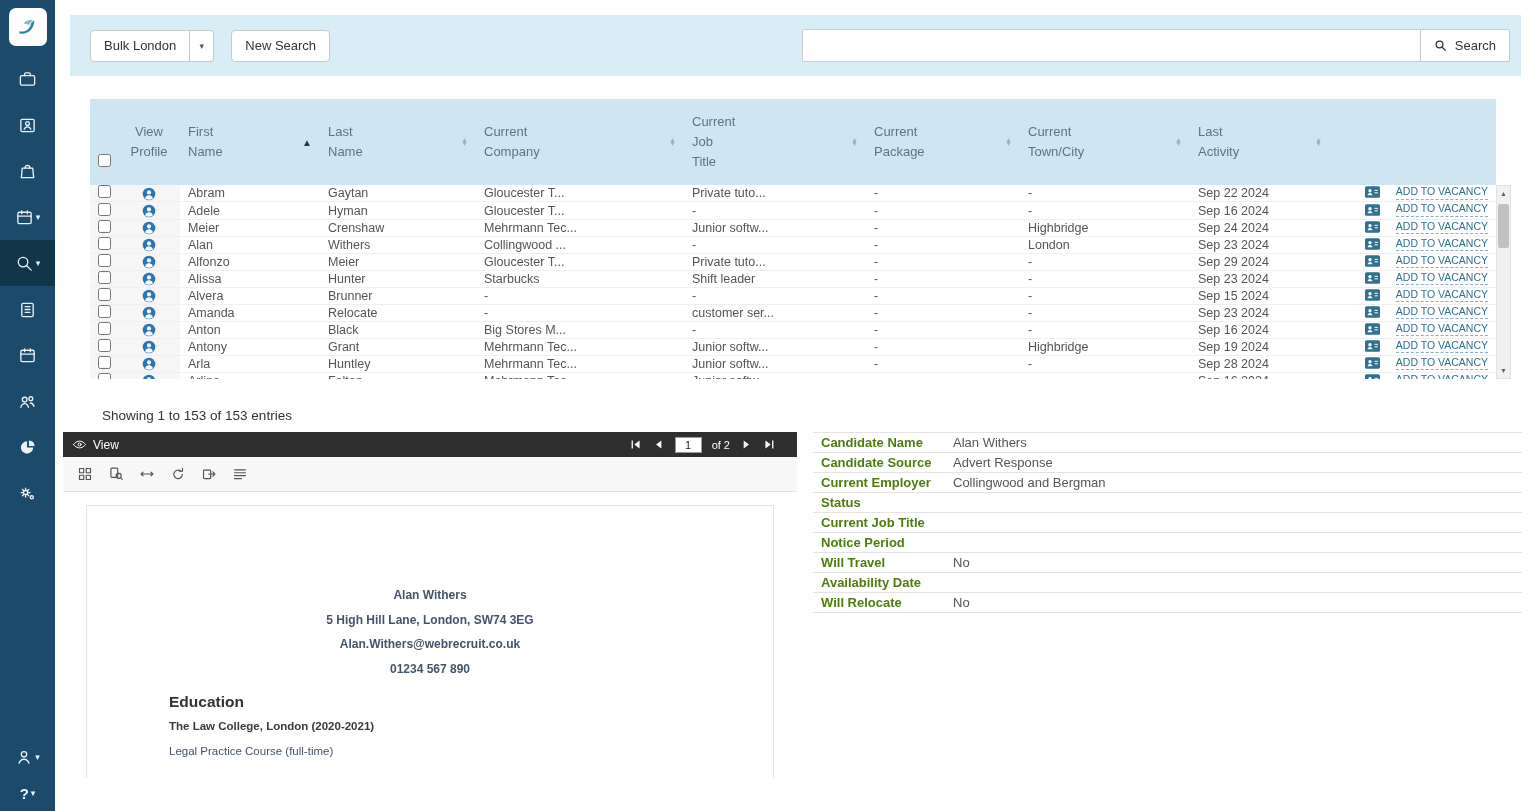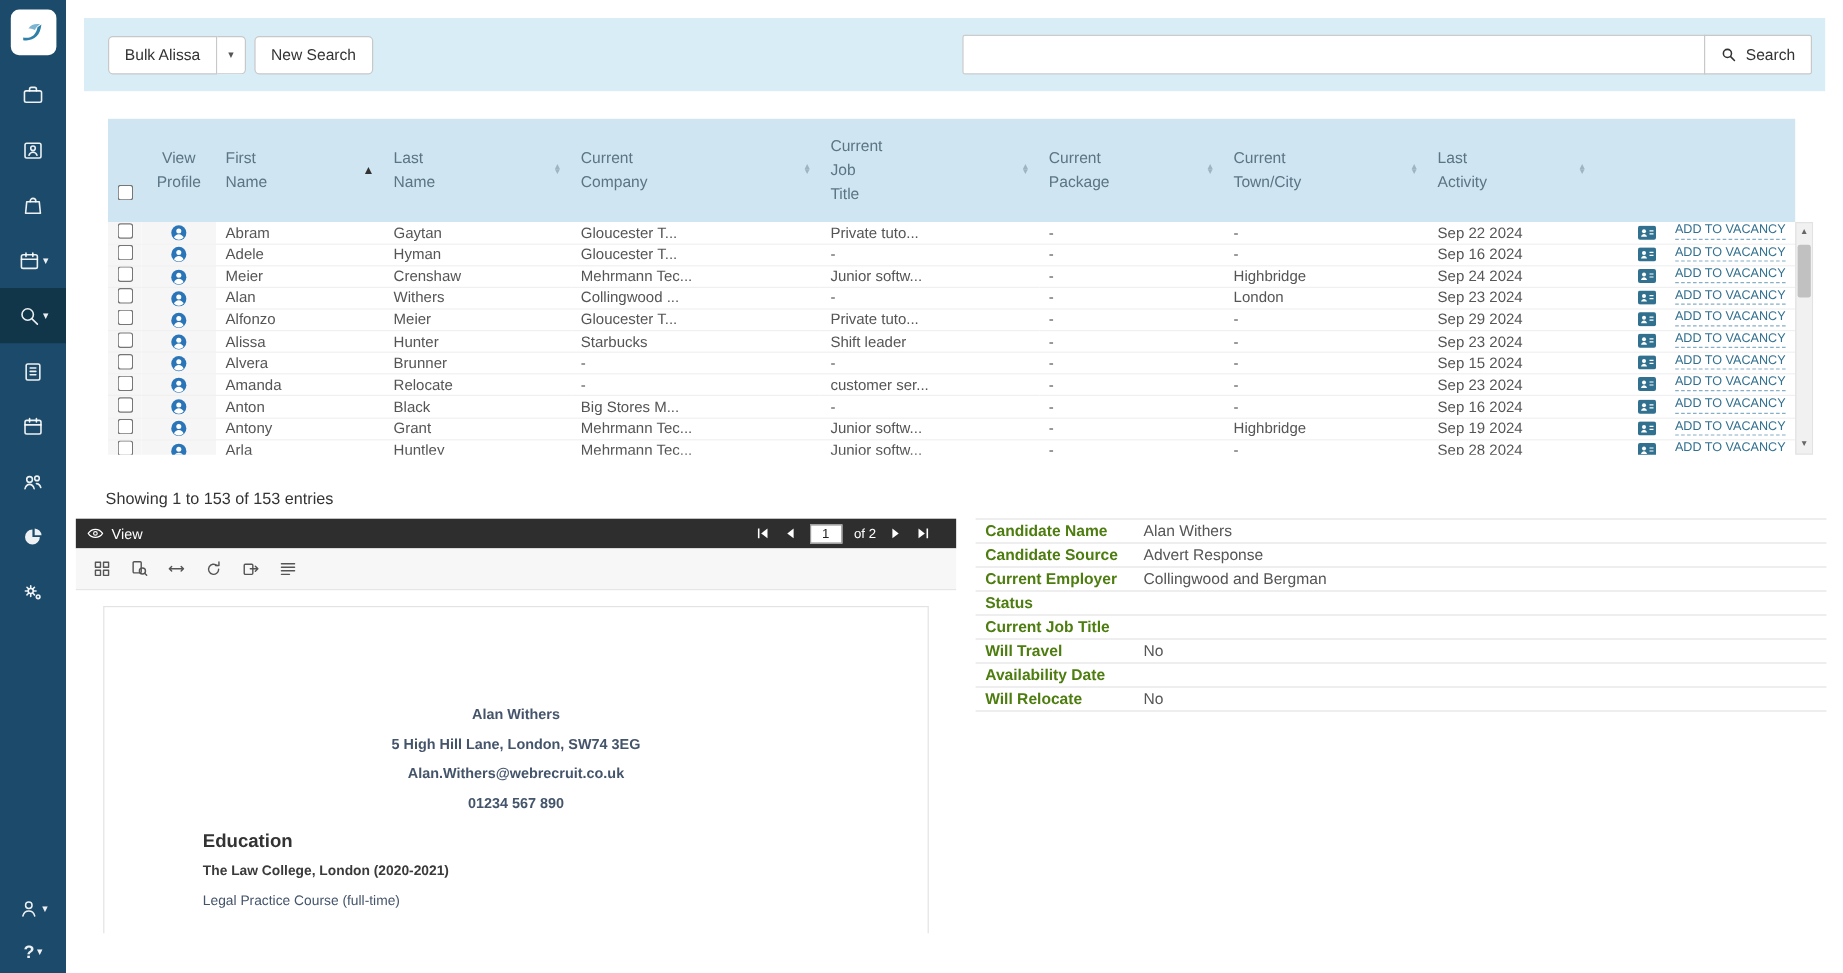--- a/index.html
+++ b/index.html
@@ -21,21 +21,21 @@
   .main{margin-left:55px}
   .app-header{height:57px;background:#2f80a9;display:flex;align-items:center;padding:0 16px;color:#fff}
   .app-title{font-size:22px;font-weight:400;margin-left:14px;letter-spacing:.2px}
   .refine-btn{margin-left:auto;background:#fff;color:#4a90b8;border:1px solid #bcd7e6;border-radius:4px;font-size:13px;padding:6px 13px;cursor:pointer;font-family:inherit}
 
   .band{margin:15px 15px 0;height:61px;background:#d9edf7;display:flex;align-items:center;padding:0 11px 0 20px}
   .btn{background:#fff;border:1px solid #c8c8c8;color:#333;font-size:13px;height:32px;padding:0 13px;border-radius:4px;cursor:pointer;font-family:inherit}
   .split{display:flex}
   .split .main-seg{border-radius:4px 0 0 4px}
   .split .caret-seg{border-radius:0 4px 4px 0;border-left:none;width:24px;padding:0;font-size:9px;color:#555}
-  .new-search{margin-left:7px}
+  .new-search{margin-left:17px}
   .search-group{margin-left:auto;display:flex}
   .search-input{width:619px;height:33px;border:1px solid #ccc;padding:0 10px;font-size:13px;border-radius:2px 0 0 2px;outline:none;font-family:inherit}
   .search-btn{height:33px;margin-left:-1px;border-radius:0 2px 2px 0;display:flex;align-items:center;gap:8px}
 
   
   .table-wrap{margin:23px 0 0 35px;width:1421px;position:relative}
   table{border-collapse:collapse;table-layout:fixed}
   .head-table{width:1406px;background:#cfe5f1}
   .head-table th{font-weight:400;color:#5b7585;font-size:13px;text-align:left;padding:13px 8px;vertical-align:top;height:62px}
   .head-table th.cb{vertical-align:bottom;text-align:center;padding:0 0 15px}
@@ -47,29 +47,29 @@
   .sort-a{font-size:10px;color:#333}
   th.sortable{cursor:pointer}
 
   .body-wrap{position:relative;width:1421px;height:194px;overflow:hidden}
   .body-table{width:1406px}
   .body-table td{font-size:12.5px;color:#555;padding:0 8px;height:16px;border-bottom:1px solid #f0f0f0;white-space:nowrap;overflow:hidden;text-overflow:ellipsis}
   .body-table td.cb,.body-table td.profile{background:#f6f6f6;text-align:center;padding:0}
   .cb input{width:13px;height:13px;cursor:pointer}
   .user-ic{display:inline-flex;cursor:pointer;vertical-align:middle}
   td.action{text-align:right}
-  .atv{display:inline-flex;align-items:flex-end;gap:16px;color:#31708f;font-size:10.5px;text-decoration:none;cursor:pointer}
+  .atv{display:inline-flex;align-items:center;gap:16px;color:#31708f;font-size:10.5px;text-decoration:none;cursor:pointer}
   .atv span{border-bottom:1px dashed #86aec4;line-height:1.25}
   tr[data-name="table-row"]{cursor:pointer}
 
   .vscroll{position:absolute;right:0;top:0;width:15px;height:194px;background:#f1f1f1;border:1px solid #e2e2e2;display:flex;flex-direction:column;align-items:center;font-size:7px;color:#666}
   .sbtn{height:15px;width:13px;display:flex;align-items:center;justify-content:center;cursor:pointer}
   .thumb{width:11px;height:44px;background:#c1c1c1;border-radius:2px;margin-top:3px;cursor:pointer}
 
-  .summary{margin:29px 0 0 33px;font-size:13.5px;color:#333}
+  .summary{margin:29px 0 0 47px;font-size:13.5px;color:#333}
 
   
   .bottom{display:flex;gap:16px;margin:9px 0 0 8px;height:346px}
   .viewer{width:734px;display:flex;flex-direction:column;overflow:hidden}
   .v-header{height:25px;background:#2e2e2e;color:#fff;display:flex;align-items:center;padding:0 9px;font-size:12px;gap:6px;flex-shrink:0}
   .v-pages{margin-left:auto;display:flex;align-items:center;gap:10px;padding-right:12px}
   .pg-btn{cursor:pointer;display:flex;align-items:center}
   .pg-input{width:27px;height:16px;font-size:11px;text-align:center;border:1px solid #999;background:#fff;color:#222;padding:0;font-family:inherit}
   .pg-of{font-size:11px}
   .v-toolbar{height:35px;background:#f7f7f7;border-bottom:1px solid #e2e2e2;display:flex;align-items:center;gap:15px;padding:0 14px;color:#555;flex-shrink:0}
@@ -177,21 +177,21 @@
     <span class="help-glyph" data-name="help-icon">?</span>
     <span class="caret" data-name="chevron-down-icon">▾</span>
   </div>
 </aside>
 
 <div class="main" data-name="main-content">
 
 
   <div class="band" data-name="actions-band">
     <div class="split" data-name="bulk-actions-split-button">
-      <button class="btn main-seg" data-name="bulk-actions-button">Bulk Alissa</button>
+      <button class="btn main-seg" data-name="bulk-actions-button">Bulk London</button>
       <button class="btn caret-seg" data-name="bulk-actions-caret-button">▾</button>
     </div>
     <button class="btn new-search" data-name="new-search-button">New Search</button>
     <div class="search-group" data-name="search-group">
       <input class="search-input" type="text" data-name="search-input" value="" style="">
       <button class="btn search-btn" data-name="search-button">
         <svg class="sic" width="13" height="13" viewBox="0 0 20 20" style="stroke-width:2" data-name="search-icon">
             <circle cx="8.5" cy="8.5" r="5.2"></circle>
             <path d="M12.6 12.6L17.5 17.5"></path>
           </svg>
@@ -798,20 +798,24 @@
         <div class="drow" data-name="detail-row">
           <div class="dlabel" data-name="detail-label">Status</div>
           <div class="dvalue" data-name="detail-value"></div>
         </div>
 
         <div class="drow" data-name="detail-row">
           <div class="dlabel" data-name="detail-label">Current Job Title</div>
           <div class="dvalue" data-name="detail-value"></div>
         </div>
 
+        <div class="drow" data-name="detail-row">
+          <div class="dlabel" data-name="detail-label">Notice Period</div>
+          <div class="dvalue" data-name="detail-value"></div>
+        </div>
 
         <div class="drow" data-name="detail-row">
           <div class="dlabel" data-name="detail-label">Will Travel</div>
           <div class="dvalue" data-name="detail-value">No</div>
         </div>
 
         <div class="drow" data-name="detail-row">
           <div class="dlabel" data-name="detail-label">Availability Date</div>
           <div class="dvalue" data-name="detail-value"></div>
         </div>

